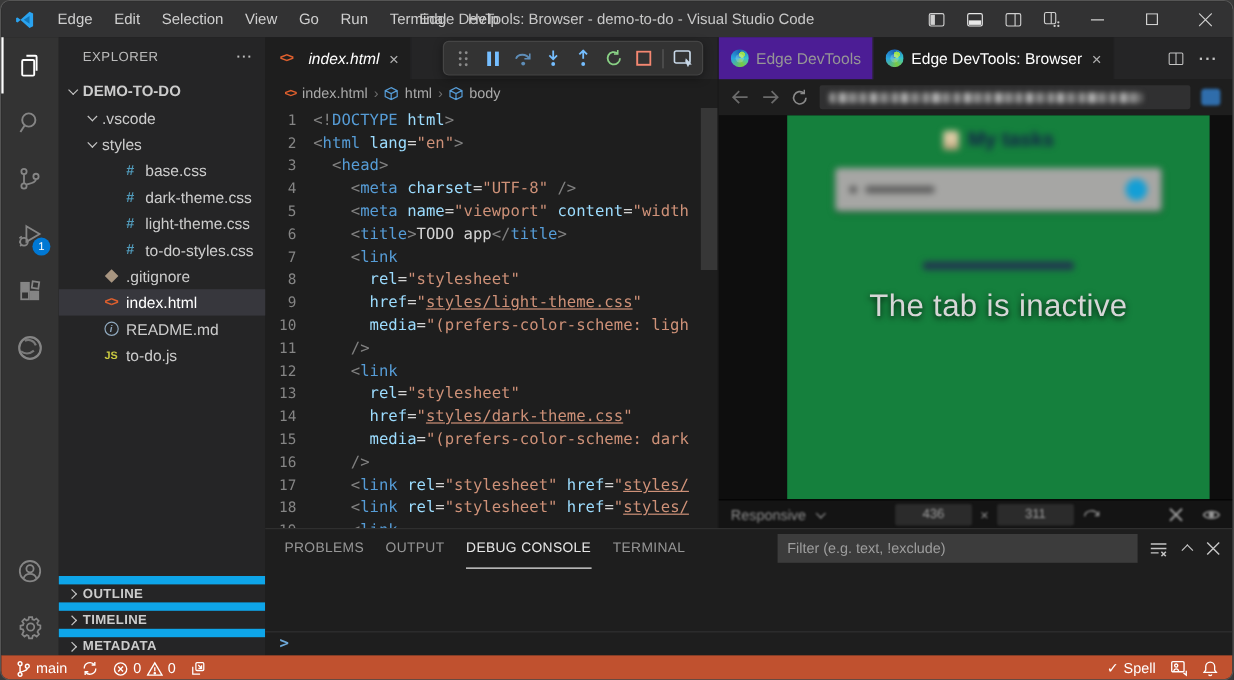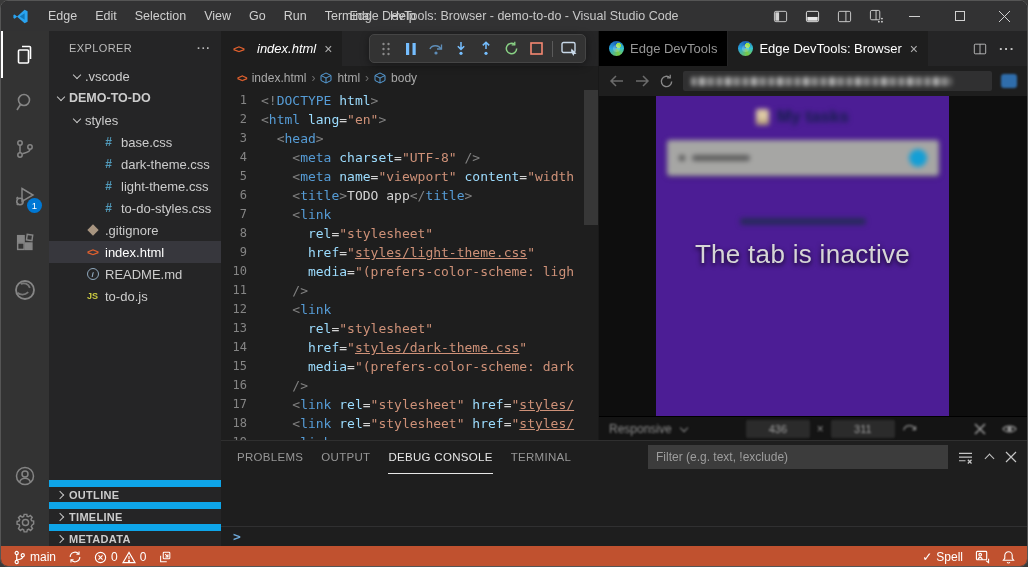--- a/index.html
+++ b/index.html
@@ -57,21 +57,21 @@
   .sb-section { height:22px; display:flex; align-items:center; border-top:7px solid #0ea5e9;
                 font-size:11px; font-weight:bold; color:#cccccc; letter-spacing:.3px; cursor:pointer; padding-left:4px; }
 
   
   .workbench { flex:1; display:flex; flex-direction:column; min-width:0; }
   .editors { display:flex; height:409px; min-height:0; }
 
   
   .group1 { width:377px; flex:none; display:flex; flex-direction:column; background:#1e1e1e; }
   .tabs { height:35px; background:#252526; display:flex; position:relative; flex:none; align-items:stretch; }
-  .tab { display:flex; align-items:center; padding:0 10px; gap:6px; background:#000000; color:#969696;
+  .tab { display:flex; align-items:center; padding:0 10px; gap:6px; background:#4c1d95; color:#969696;
          font-size:13px; border-right:1px solid #252526; cursor:pointer; white-space:nowrap; }
   .tab.active { background:#1e1e1e; color:#fff; }
   .tab .tlabel.italic { font-style:italic; }
   .tab-close { color:#b0b0b0; font-size:14px; margin-left:2px; cursor:pointer; }
   .edge-logo { width:15px; height:15px; border-radius:50%; flex:none;
                background:radial-gradient(circle at 62% 30%, #9be24f 0 18%, rgba(0,0,0,0) 19%),
                           conic-gradient(from 160deg, #7ac943, #2aa6e0 30%, #1b62b5 55%, #35c4cf 80%, #7ac943); }
   .edge-logo::after { content:""; display:block; width:7px; height:7px; margin:4px auto; border-radius:50%;
                       background:#d6f3ff; opacity:.25; }
 
@@ -102,21 +102,21 @@
   .group2 { flex:1; display:flex; flex-direction:column; background:#1e1e1e; border-left:1px solid #191919; min-width:0; }
   .tab-actions { margin-left:auto; display:flex; align-items:center; gap:12px; padding-right:12px; color:#c5c5c5; }
   .browser-bar { height:30px; display:flex; align-items:center; gap:9px; padding:0 10px; background:#1e1e1e; flex:none; }
   .nav-ico { color:#6b6b6b; display:flex; }
   .url { flex:1; height:20px; background:#303031; border-radius:2px; position:relative; overflow:hidden; }
   .url-blurtext { position:absolute; left:8px; right:40px; top:6px; height:9px; filter:blur(2px); border-radius:2px;
       background:repeating-linear-gradient(90deg,#9a9a9a 0 5px,#4a4a4a 5px 8px,#b0b0b0 8px 14px,#4a4a4a 14px 16px,#8a8a8a 16px 23px,#4a4a4a 23px 26px); }
   .browser-extra { width:16px; height:14px; border-radius:3px; background:#2f6dab; filter:blur(1.2px); flex:none; }
 
   .viewport { height:320px; background:#0e0e0e; position:relative; overflow:hidden; flex:none; }
-  .page { position:absolute; left:57px; width:293px; top:0; bottom:0; background:#4c1d95; }
+  .page { position:absolute; left:57px; width:352px; top:0; bottom:0; background:#15803d; }
   .page-blur { position:absolute; inset:0; filter:blur(2.6px); }
   .pb-head { margin-top:11px; display:flex; justify-content:center; align-items:center; gap:8px; }
   .pb-emoji { width:13px; height:16px; background:#ddc9a3; border-radius:2px; box-shadow:inset 0 -5px 0 #b9a37d; }
   .pb-title { font-size:17px; font-weight:bold; color:#141f4a; }
   .pb-input { margin:13px auto 0; width:272px; height:36px; background:#a6a6a4; border-radius:3px;
               display:flex; align-items:center; padding:0 12px; box-shadow:0 1px 3px rgba(0,0,0,.4); }
   .pb-dot { width:6px; height:6px; border-radius:50%; background:#4e4e4e; margin-right:7px; }
   .pb-input-text { width:58px; height:6px; background:#5c5c5c; border-radius:3px; }
   .pb-input-btn { margin-left:auto; width:18px; height:18px; border-radius:50%; background:#139fd6; }
   .pb-hint { margin:42px auto 0; width:126px; height:7px; background:#222c52; border-radius:3px; opacity:.85; }
@@ -285,27 +285,27 @@
         </svg>
       </div>
     </div>
 
     <div class="sidebar">
       <div class="sb-header">
         <span>EXPLORER</span>
         <span class="sb-more">···</span>
       </div>
       <div class="tree">
+          <div class="row" style="padding-left: 4px;">
+            <span class="chev down"></span>
+            <span class="label bold">DEMO-TO-DO</span>
+          </div>
           <div class="row" style="padding-left: 20px;">
             <span class="chev down"></span>
             <span class="label">.vscode</span>
-          </div>
-          <div class="row" style="padding-left: 4px;">
-            <span class="chev down"></span>
-            <span class="label bold">DEMO-TO-DO</span>
           </div>
           <div class="row" style="padding-left: 20px;">
             <span class="chev down"></span>
             <span class="label">styles</span>
           </div>
           <div class="row" style="padding-left: 36px;">
             <span class="chev-space"></span>
             <span class="ficon css">#</span>
             <span class="label">base.css</span>
           </div>

